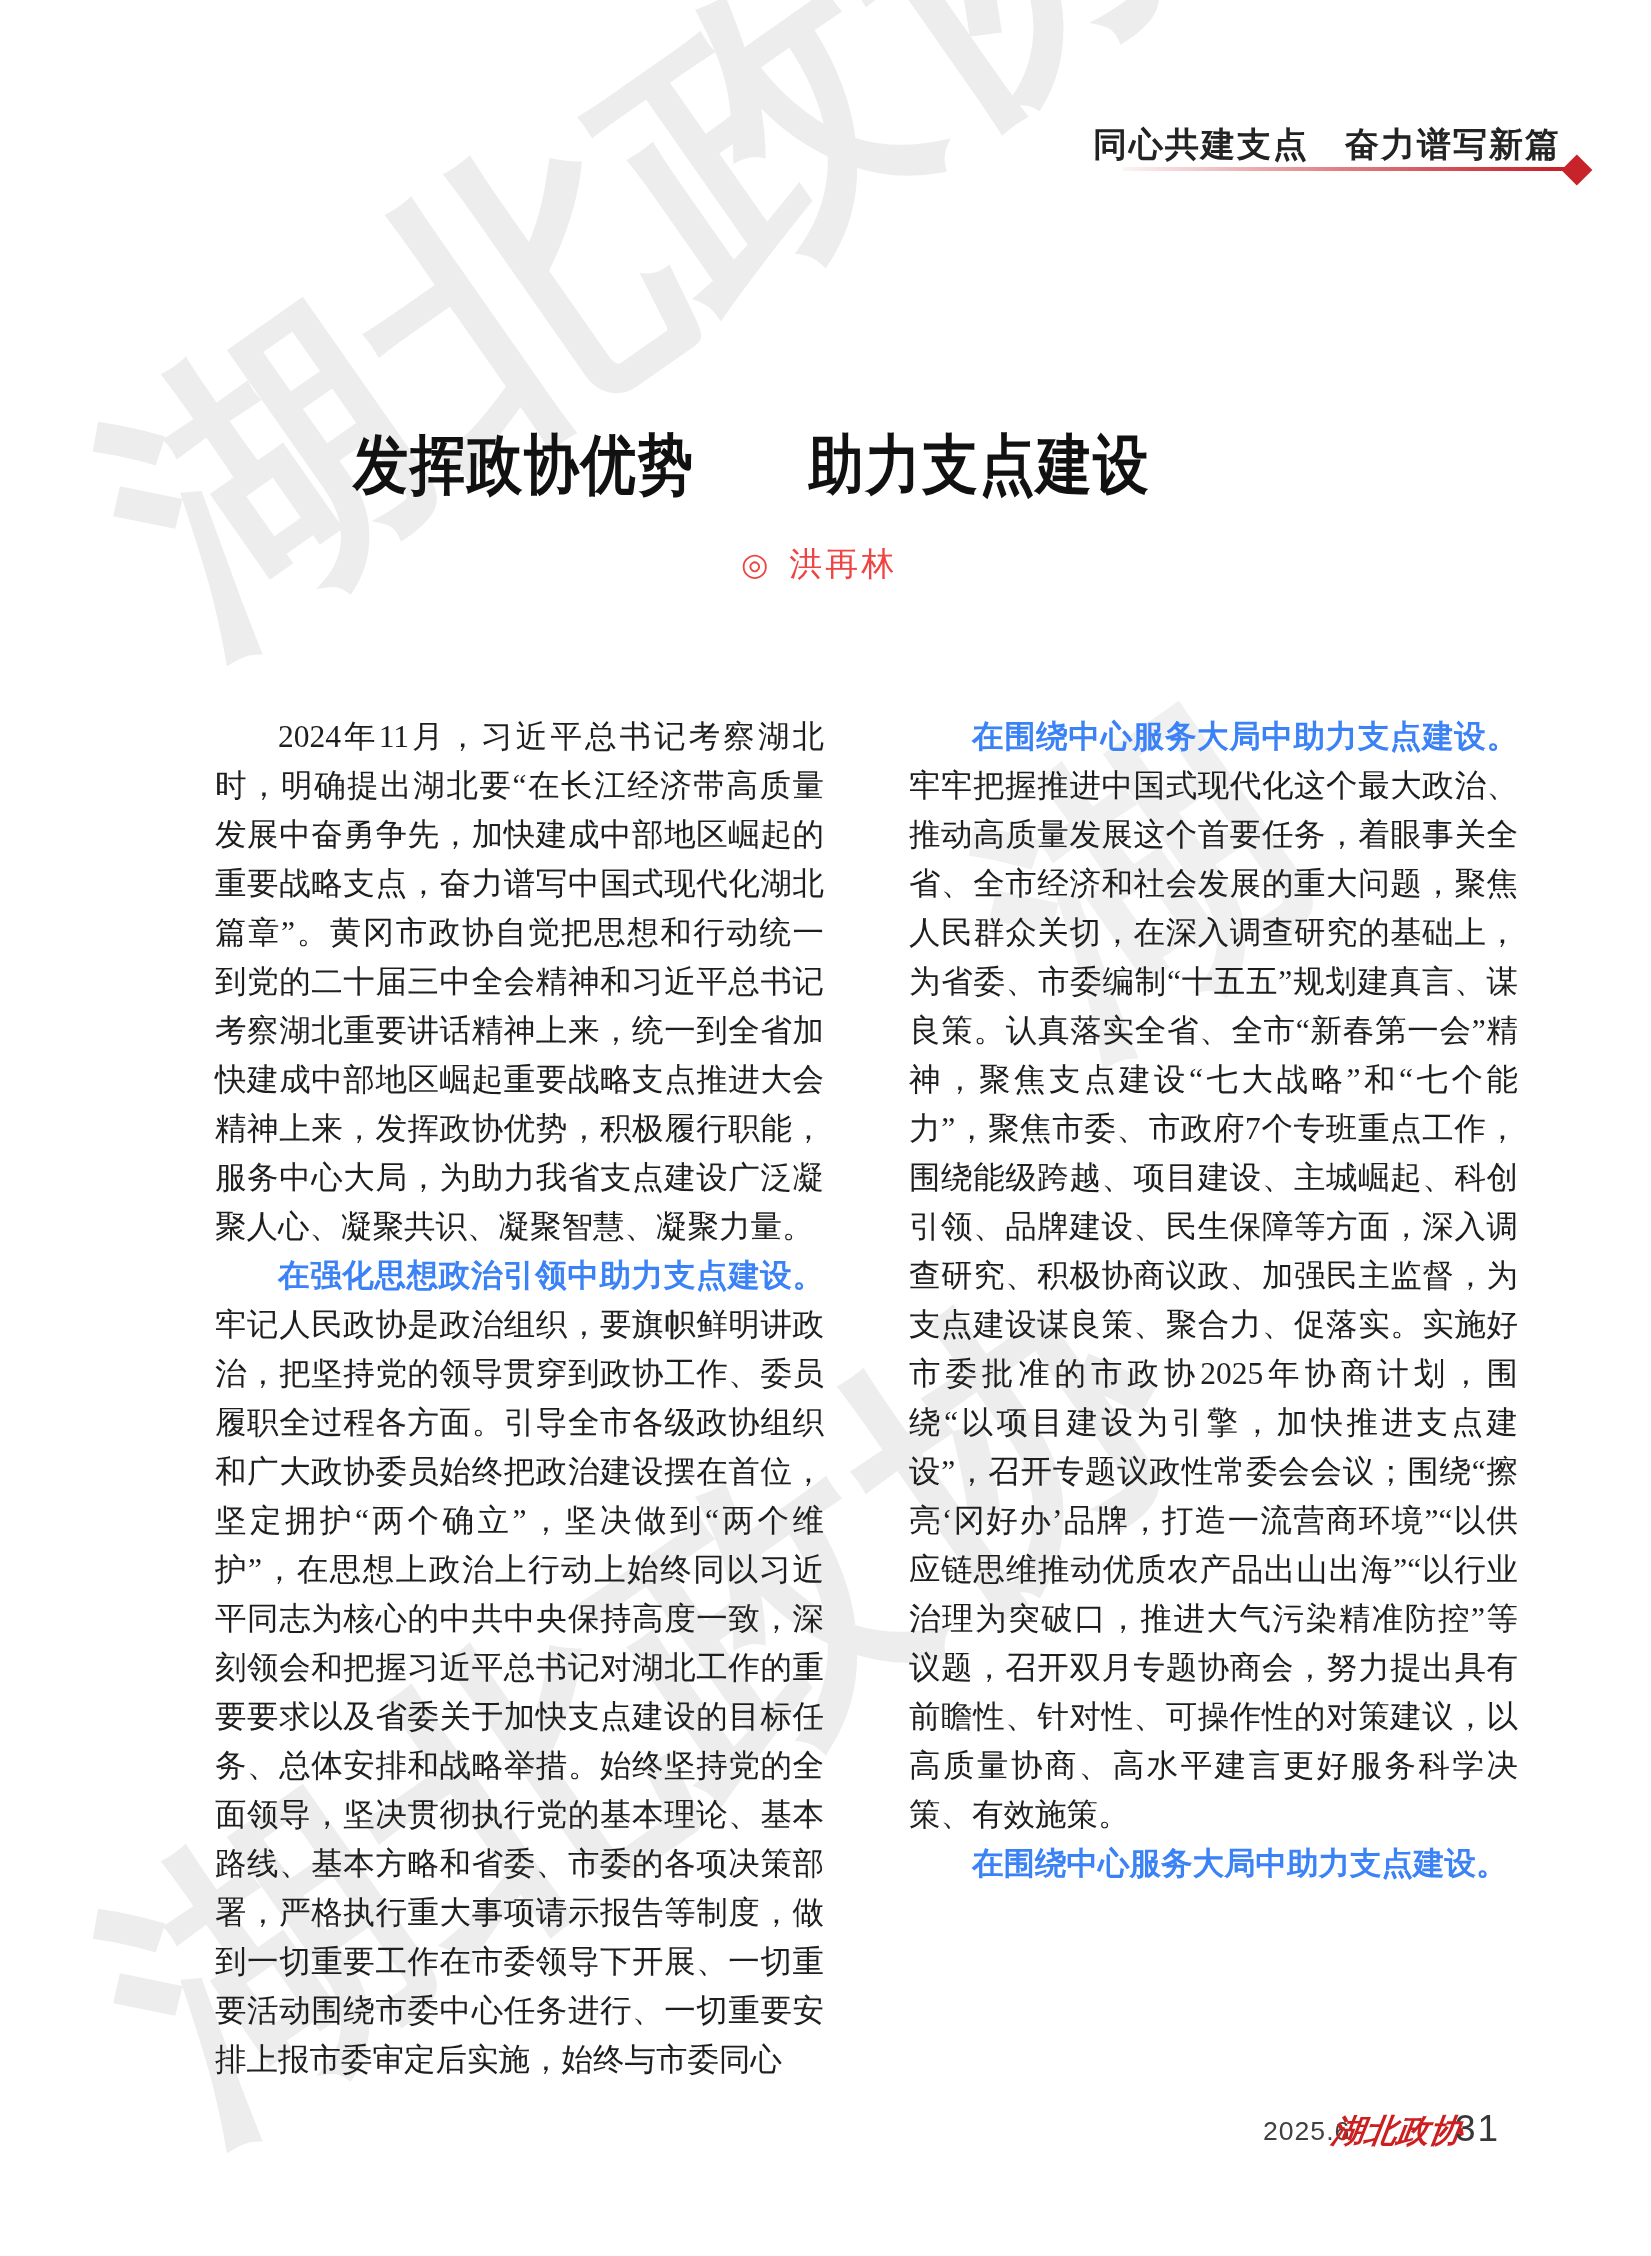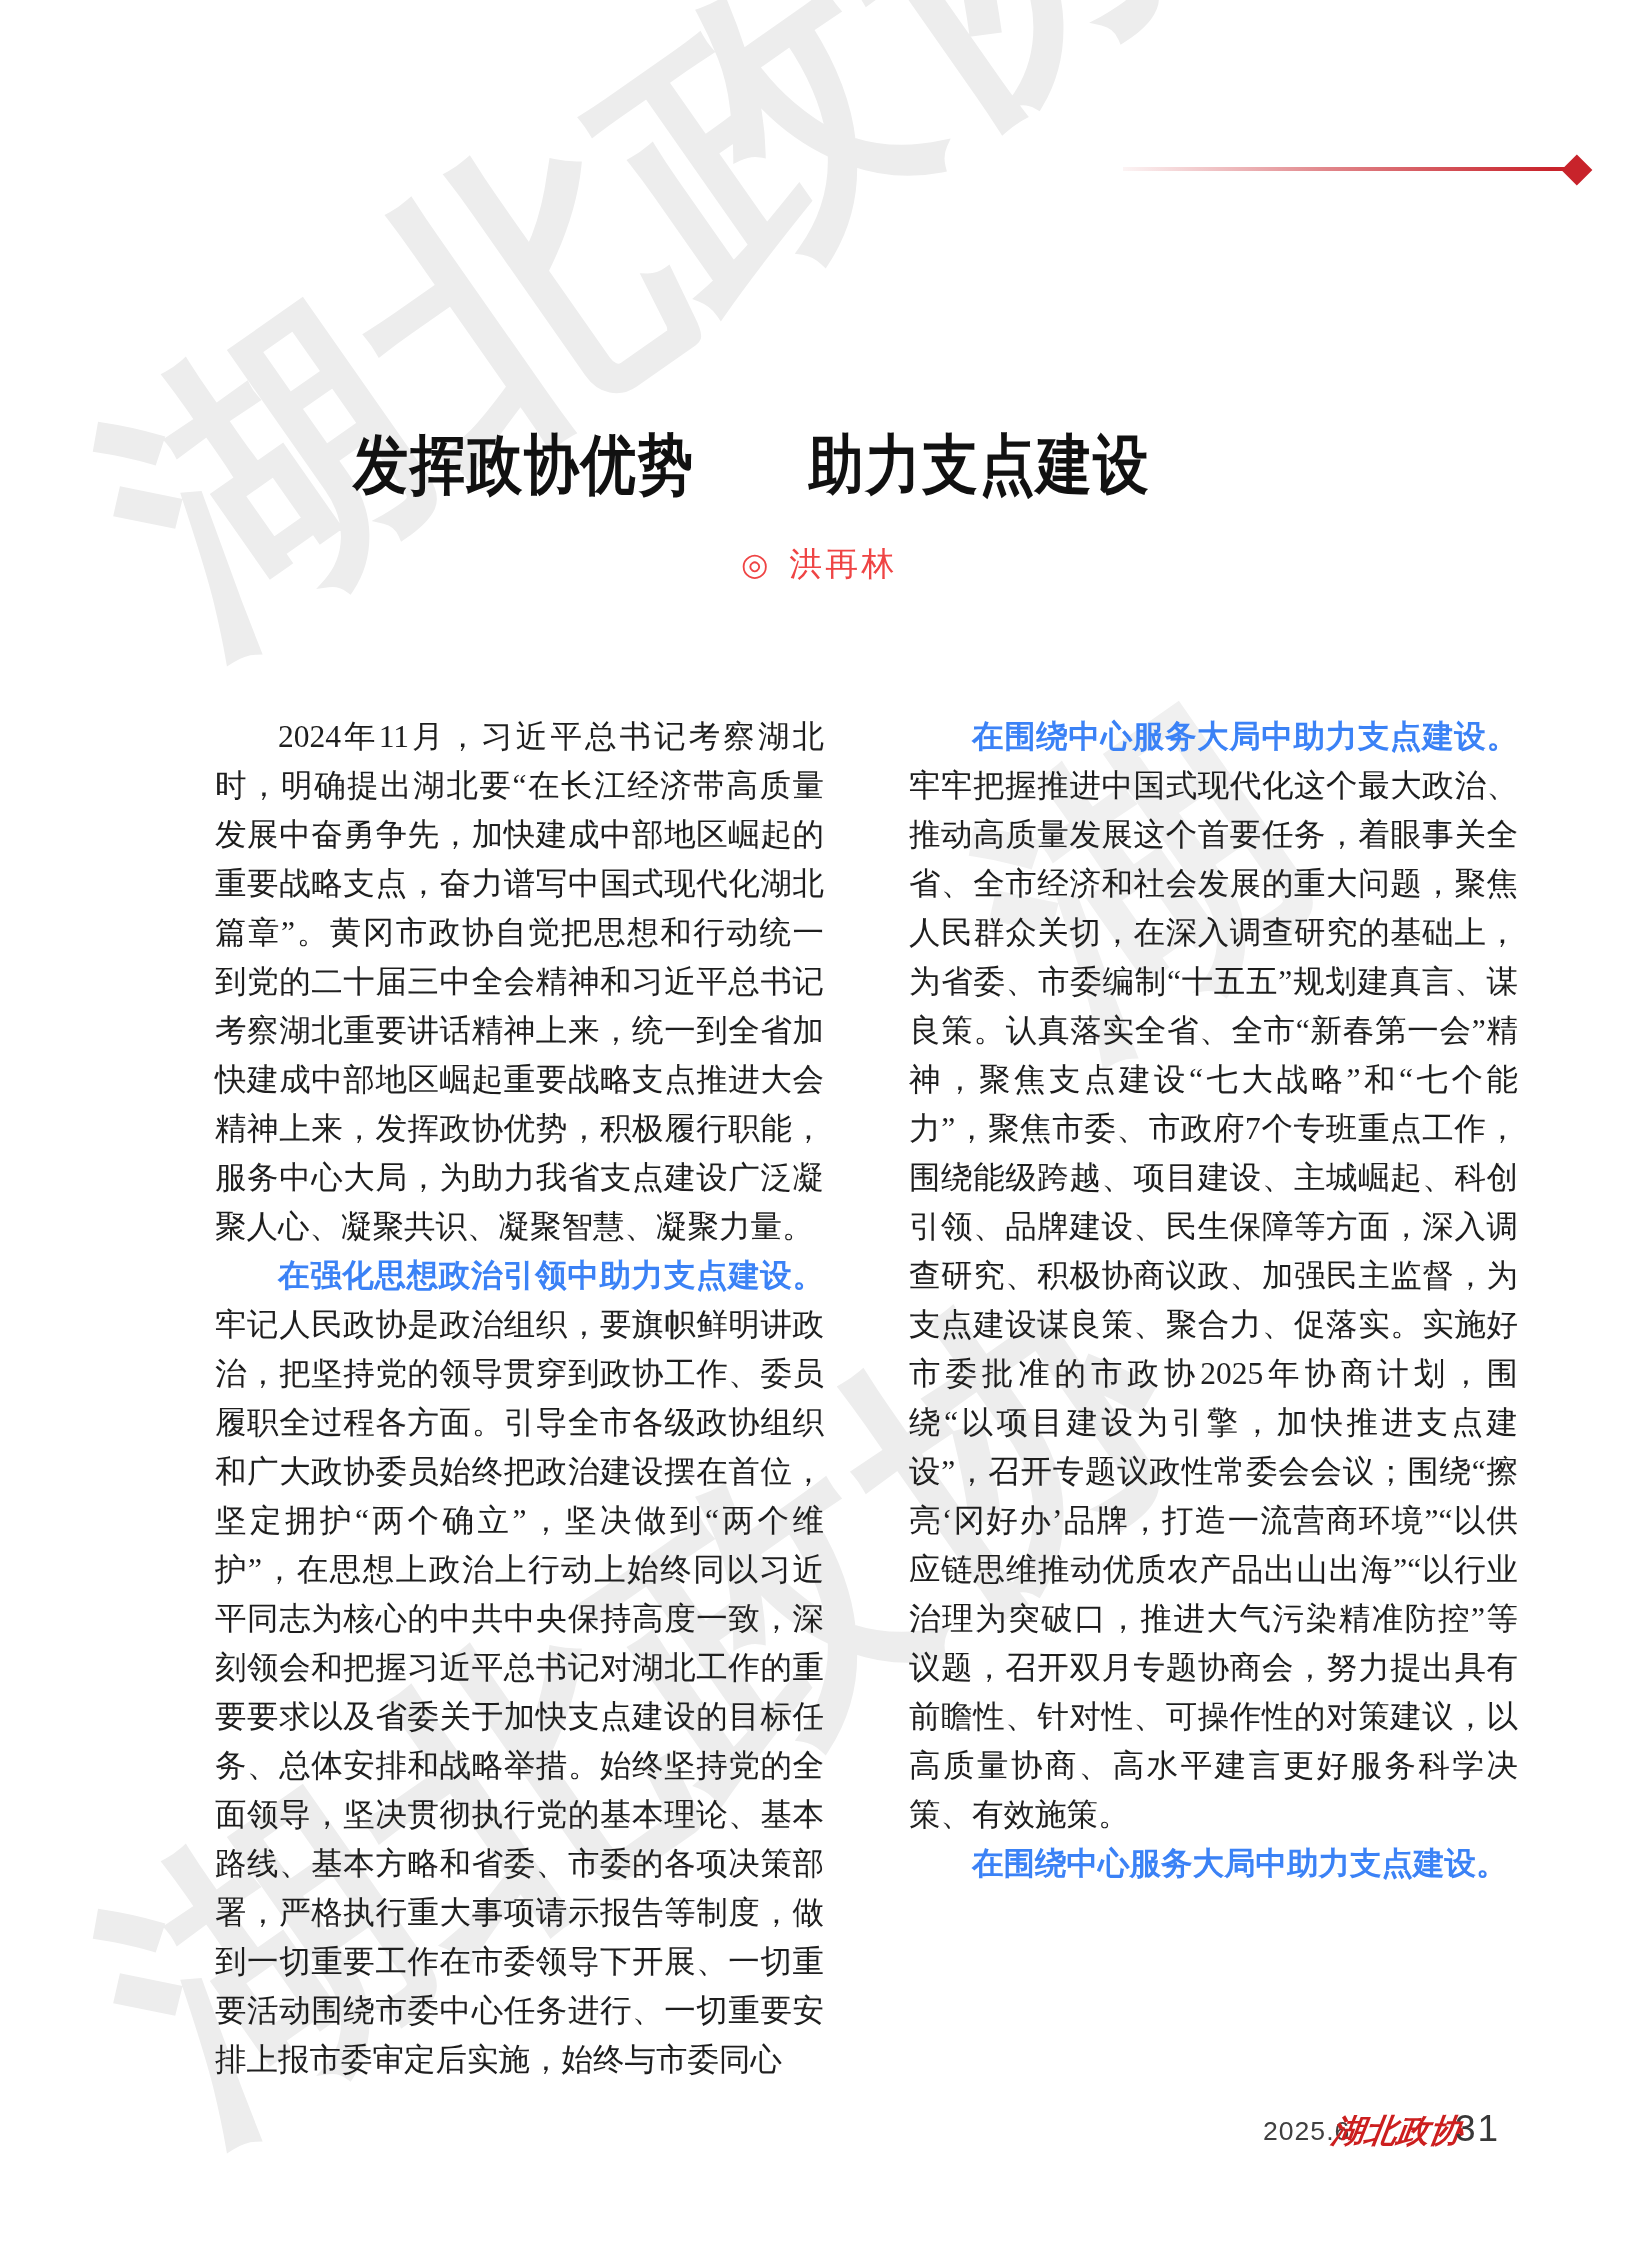--- a/index.html
+++ b/index.html
@@ -78,20 +78,21 @@
 <body>
 
 <div class="page">
 
   <div>
     <span class="wm wm-top">湖北政协</span>
     <span class="wm wm-bottom">湖北政协</span>
     <span class="wm wm-frag">湖</span>
   </div>
 
+  <div class="header-slogan">同心共建支点　奋力谱写新篇</div>
   <div class="header-rule"></div>
   <div class="header-diamond"></div>
 
   <h1 class="title">发挥政协优势　　助力支点建设</h1>
   <div class="byline">
     <span class="mark">◎</span><span>洪再林</span>
   </div>
 
   <div class="col col-left">
     <p><span>2024年11月，习近平总书记考察湖北时，明确提出湖北要“在长江经济带高质量发展中奋勇争先，加快建成中部地区崛起的重要战略支点，奋力谱写中国式现代化湖北篇章”。黄冈市政协自觉把思想和行动统一到党的二十届三中全会精神和习近平总书记考察湖北重要讲话精神上来，统一到全省加快建成中部地区崛起重要战略支点推进大会精神上来，发挥政协优势，积极履行职能，服务中心大局，为助力我省支点建设广泛凝聚人心、凝聚共识、凝聚智慧、凝聚力量。</span></p>

